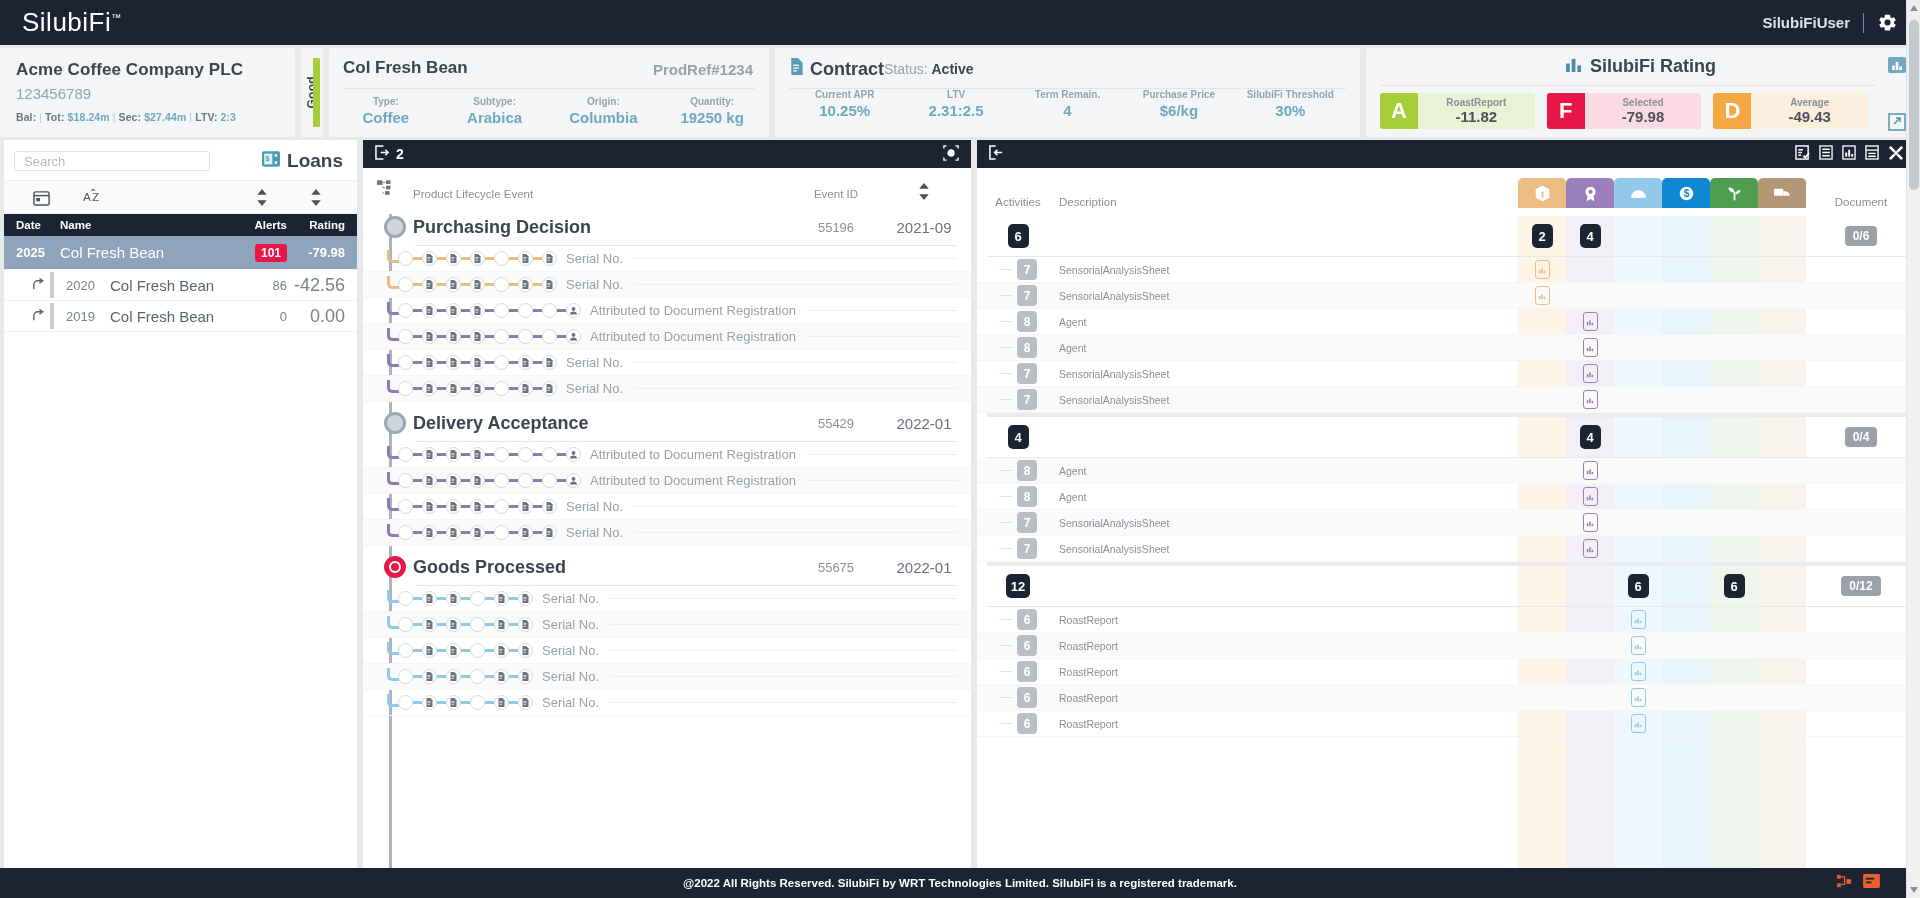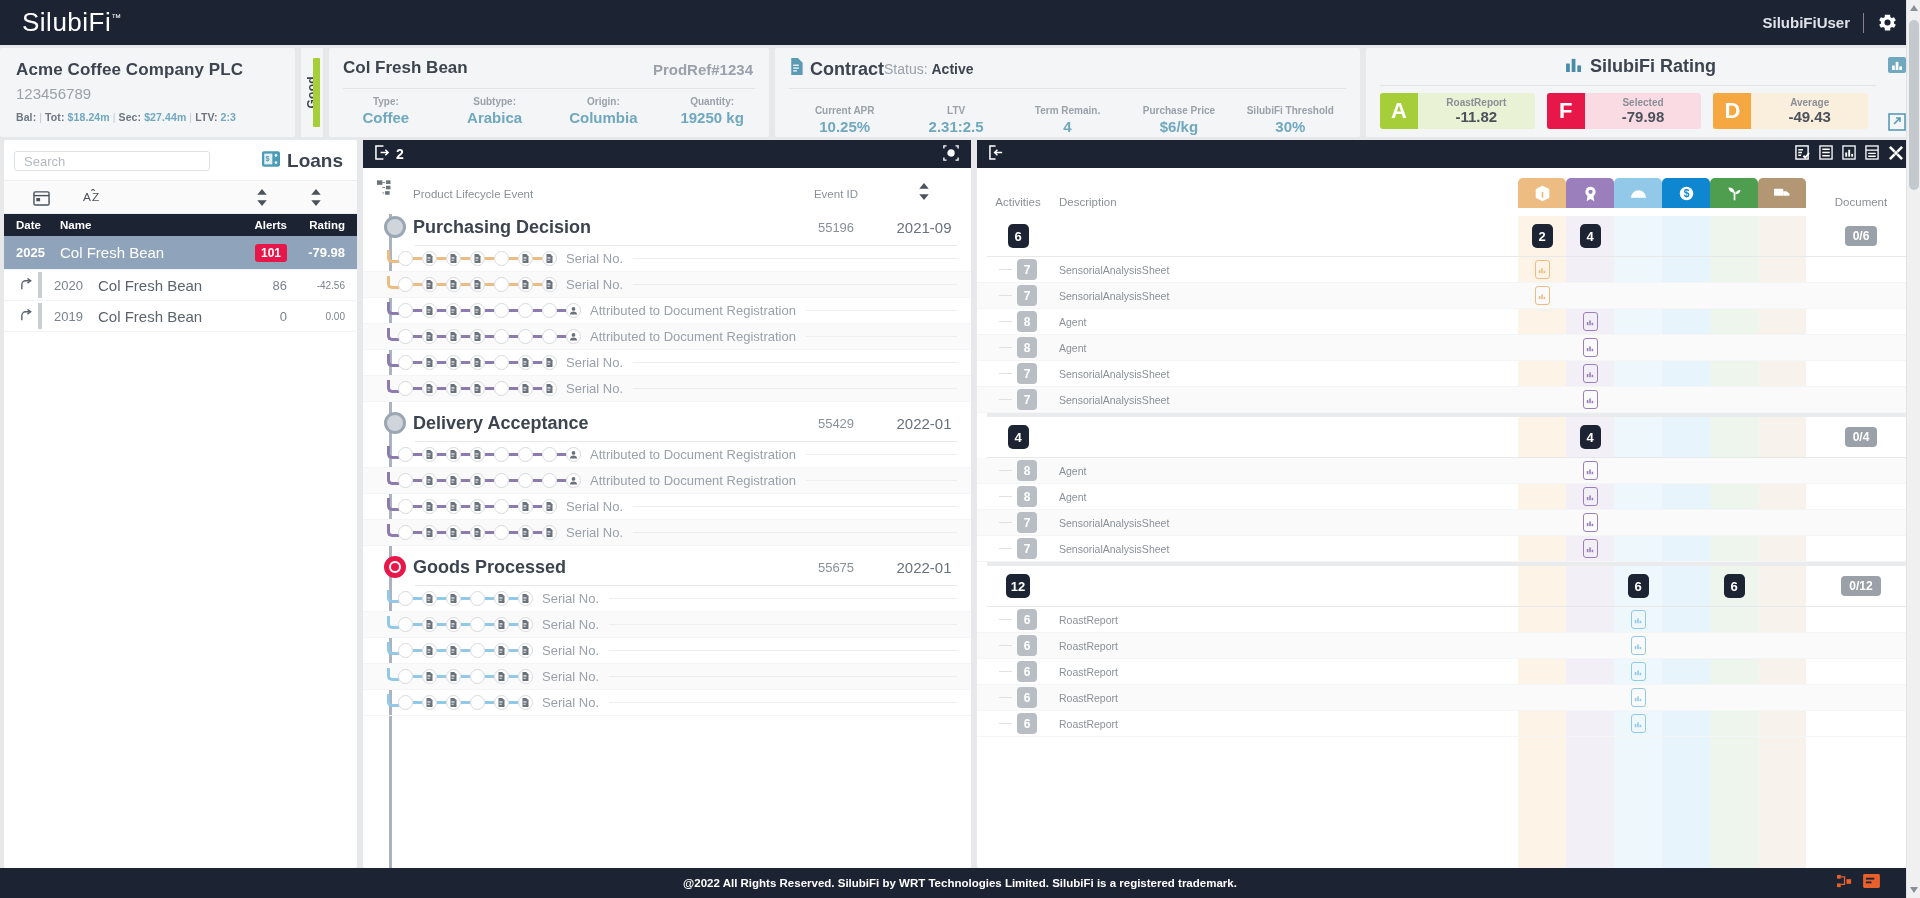--- a/index.html
+++ b/index.html
@@ -54,21 +54,21 @@
   .prodcell .v { font-size:15px; color:#6fa8bf; font-weight:700; margin-top:2px;}
   .prodref { position:absolute; right:16px; top:13px; font-size:15px; color:#9aa1ab; font-weight:700;}
 
   
   .contract { width:585px; padding:10px 14px 0 14px; }
   .contract .chead { display:flex; align-items:center; justify-content:flex-start;}
   .contract .ctitle { font-size:18px; color:#3c4450; font-weight:700; display:flex; align-items:center; gap:7px;}
   .contract .cstatus { font-size:14px; color:#9aa1ab; font-weight:400;}
   .contract .cstatus b { color:#3c4450; font-weight:700; }
   .contract .hr { height:1px; background:#e2e4e6; margin:8px 0 0 0;}
-  .ctrow { display:flex; margin-top:16px; }
+  .ctrow { display:flex; margin-top:0; }
   .ctcell { flex:1; text-align:center; }
   .ctcell .k { font-size:10px; color:#9aa1ab; font-weight:700;}
   .ctcell .v { font-size:15px; color:#6fa8bf; font-weight:700; margin-top:2px;}
 
   
   .rating { flex:1; padding:8px 14px 0 14px; position:relative;}
   .rating .rtitle { text-align:center; font-size:18px; color:#3c4450; font-weight:700; display:flex; align-items:center; justify-content:center; gap:7px;}
   .rating .hr { height:1px; background:#e2e4e6; margin:8px 26px 0 0;}
   .ratrow { display:flex; gap:12px; margin-top:7px; padding-right:34px;}
   .ratitem { flex:1; display:flex; height:36px; border-radius:3px; overflow:hidden;}
@@ -101,24 +101,24 @@
   .tblhead { display:flex; background:#1c2434; color:#fff; height:22px; align-items:center; font-size:11.5px; font-weight:700; padding:0 12px;}
   .tblhead .c-date { width:44px; }
   .tblhead .c-name { flex:1; }
   .tblhead .c-alerts { width:60px; text-align:right;}
   .tblhead .c-rating { width:58px; text-align:right;}
   .loanrow { display:flex; align-items:center; height:31px; font-size:15px; padding:0 12px; border-bottom:1px solid #f1f2f3;}
   .loanrow.sel { background:#8fa4ba; color:#fff;}
   .loanrow .c-date { width:44px; font-size:13px; font-weight:700;}
   .loanrow .c-name { flex:1; font-weight:400;}
   .loanrow .c-alerts { width:60px; text-align:right; font-size:13px; color:#7a828c;}
-  .loanrow .c-rating { width:58px; text-align:right; font-size:10px; color:#7a828c;}
+  .loanrow .c-rating { width:58px; text-align:right; font-size:18px; color:#7a828c;}
   .loanrow.sel .c-rating { color:#fff; font-weight:700; font-size:13px;}
   .pill { display:inline-block; background:#e8174a; color:#fff; font-size:12px; font-weight:700; border-radius:3px; padding:2px 6px;}
-  .childrow { padding-left:16px; color:#5b636d; }
+  .childrow { padding-left:28px; color:#5b636d; }
   .childrow .ind { width:34px; display:flex; align-items:center; gap:5px; }
   .childrow .vbar { width:4px; height:26px; background:#c9ced3; }
 
   
   .midpanel { width:608px; background:#fff; border-radius:2px; display:flex; flex-direction:column; min-height:0; position:relative;}
   .panelhead { height:28px; background:#1c2434; display:flex; align-items:center; justify-content:space-between; padding:0 12px; color:#fff; font-size:14px; font-weight:700;}
   .panelhead .lft { display:flex; align-items:center; gap:6px;}
   .midcolhead { display:flex; align-items:flex-end; height:38px; padding:0 14px 6px 14px; }
   .midcolhead .ic { width:36px; }
   .midcolhead .t1 { flex:1; font-size:11.5px; color:#8a9098; }

